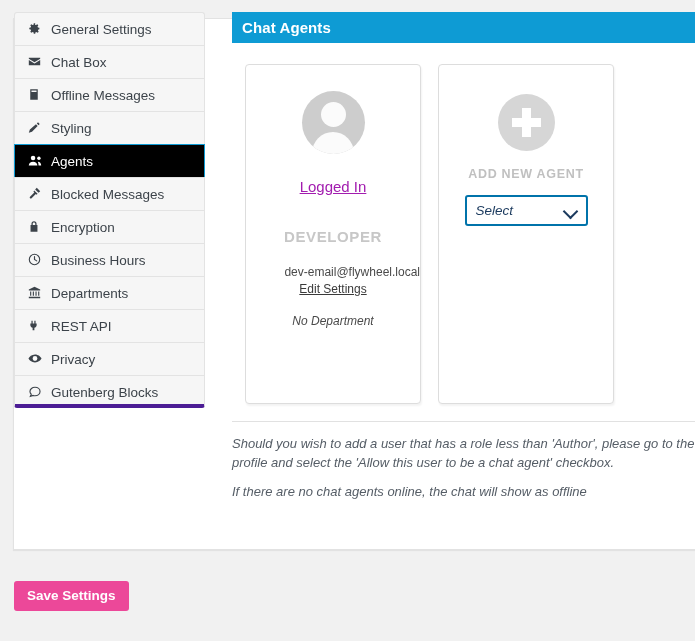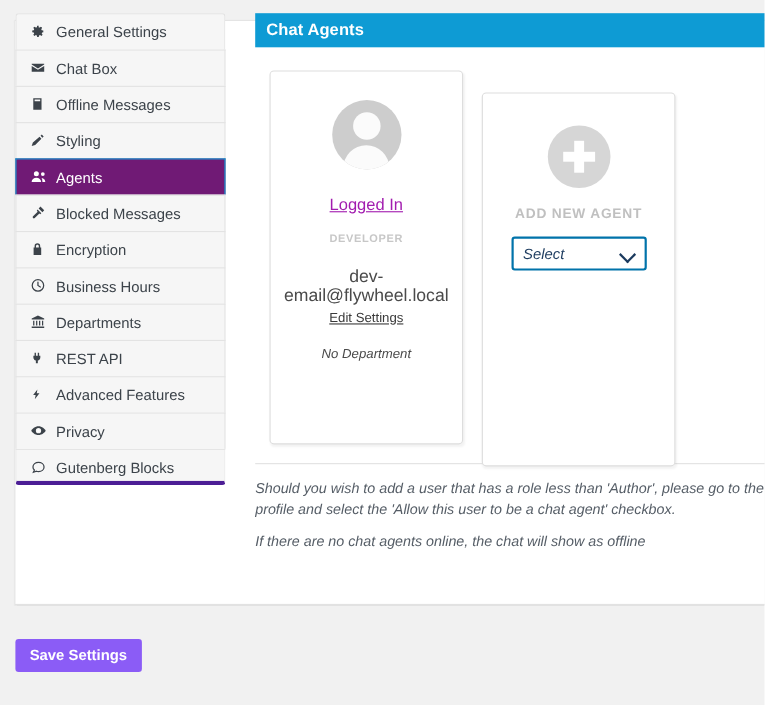--- a/index.html
+++ b/index.html
@@ -60,21 +60,21 @@
     overflow: hidden;
   }
   .side-item:first-child {
     border-radius: 3px 3px 0 0;
   }
   .side-item:last-child {
     border-bottom: 4px solid #4c1d95;
     border-radius: 0 0 3px 3px;
   }
   .side-item.active {
-    background: #701a75;
+    background: #000000;
     border-color: #0e9bd4;
     color: #ffffff;
   }
   .side-item .s-icon {
     display: inline-block;
     width: 18px;
     margin-right: 5px;
     text-align: left;
     vertical-align: -1px;
     font-size: 13px;
@@ -115,21 +115,21 @@
     width: 176px;
     height: 340px;
     background: #ffffff;
     border: 1px solid #dddddd;
     border-radius: 4px;
     box-sizing: border-box;
     box-shadow: 1px 2px 2px rgba(0,0,0,.05);
     text-align: center;
   }
   .card.agent-card { left: 13px; }
-  .card.add-card   { left: 206px; margin-top: 20px; }
+  .card.add-card   { left: 206px; }
 
   .avatar {
     width: 63px;
     height: 63px;
     border-radius: 50%;
     background: #cdcdcd;
     margin: 26px auto 0;
     position: relative;
     overflow: hidden;
   }
@@ -178,30 +178,31 @@
     margin-left: -4.5px; margin-top: -14.5px;
   }
 
   .logged-in {
     margin-top: 24px;
     font-size: 15px;
     color: #a21caf;
     text-decoration: underline;
   }
   .role {
-    margin-top: 17px;
-    font-size: 10px;
+    margin-top: 33px;
+    font-size: 15px;
     font-weight: bold;
     letter-spacing: .6px;
     color: #c7c7c7;
   }
   .email {
     margin-top: 20px;
-    font-size: 16px;
+    font-size: 12px;
     color: #4a4a4a;
+    text-align: right;
   }
   .edit-profile {
     display: inline-block;
     margin-top: 3px;
     font-size: 12px;
     color: #3a3a3a;
     text-decoration: underline;
     cursor: pointer;
   }
   .department {
@@ -269,21 +270,21 @@
   .note.second { margin-top: 10px; white-space: nowrap; }
 
   
   .save-btn {
     position: absolute;
     left: 14px;
     top: 581px;
     height: 30px;
     line-height: 30px;
     padding: 0 13px;
-    background: #8b5cf6;
+    background: #ec4899;
     color: #ffffff;
     font-size: 13.5px;
     font-weight: bold;
     border: none;
     border-radius: 3px;
     cursor: pointer;
     font-family: "Liberation Sans", sans-serif;
   }
 </style>
 </head>
@@ -321,23 +322,20 @@
       <div class="side-item"><span class="s-icon"><svg width="13" height="13" viewBox="0 0 16 16" fill="none" stroke="currentColor" stroke-width="1.4">
             <circle cx="8" cy="8" r="6.4"></circle>
             <path d="M8 4.3V8l2.7 1.7" stroke-linecap="round"></path>
           </svg></span><span class="s-label">Business Hours</span></div>
       <div class="side-item"><span class="s-icon"><svg width="13" height="13" viewBox="0 0 16 16" fill="currentColor">
             <path d="M8 1L1 4.4v1.2h14V4.4L8 1zM2.6 6.8v5.3H4V6.8H2.6zm3.3 0v5.3h1.4V6.8H5.9zm3.3 0v5.3h1.4V6.8H9.2zm3.3 0v5.3h1.4V6.8h-1.4zM1 13.2V15h14v-1.8H1z"></path>
           </svg></span><span class="s-label">Departments</span></div>
       <div class="side-item"><span class="s-icon"><svg width="11" height="13" viewBox="0 0 16 16" fill="currentColor">
             <path d="M5 1v4H3.4v2.2c0 2 1.4 3.6 3.3 4V15h2.6v-3.8c1.9-.4 3.3-2 3.3-4V5H11V1H9.2v4H6.8V1H5z"></path>
           </svg></span><span class="s-label">REST API</span></div>
-      <div class="side-item"><span class="s-icon"><svg width="10" height="13" viewBox="0 0 16 16" fill="currentColor">
-            <path d="M9.6 1L3.4 9h3.7l-1.3 6 6.8-8.6H8.7L9.6 1z"></path>
-          </svg></span><span class="s-label">Advanced Features</span></div>
       <div class="side-item"><span class="s-icon"><svg width="14" height="13" viewBox="0 0 18 16" fill="currentColor">
             <path d="M9 3C4.9 3 1.6 6 .6 8c1 2 4.3 5 8.4 5s7.4-3 8.4-5c-1-2-4.3-5-8.4-5zm0 8.1A3.1 3.1 0 119 4.9a3.1 3.1 0 010 6.2z"></path>
             <circle cx="9" cy="8" r="1.7" fill="#fff"></circle>
           </svg></span><span class="s-label">Privacy</span></div>
       <div class="side-item"><span class="s-icon"><svg width="14" height="13" viewBox="0 0 16 16" fill="none" stroke="currentColor" stroke-width="1.4">
             <path d="M14.2 8c0 3-2.8 5.2-6.2 5.2-.8 0-1.6-.1-2.3-.4L2.3 14l1.1-2.6C2.3 10.5 1.8 9.3 1.8 8c0-3 2.8-5.2 6.2-5.2s6.2 2.2 6.2 5.2z"></path>
           </svg></span><span class="s-label">Gutenberg Blocks</span></div>
     </div>
 
   <div class="content">

